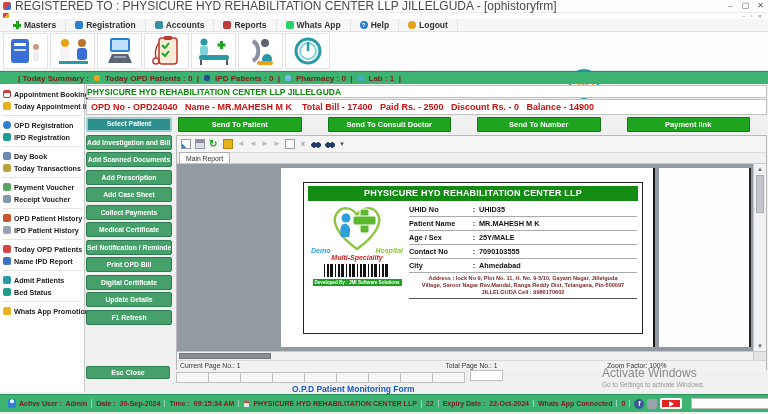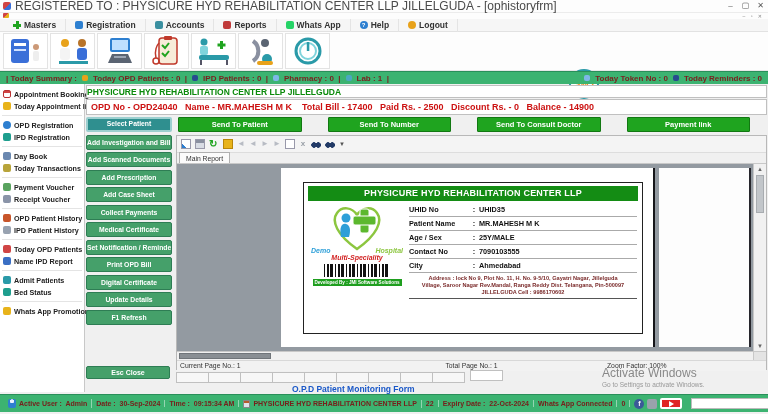--- a/index.html
+++ b/index.html
@@ -33,21 +33,21 @@
   .toolbar{position:absolute;left:0;top:32px;width:768px;height:39px;background:#fdfdfd;border-bottom:1px solid #e8e8e8;display:flex;align-items:center;padding-left:3px;}
   .tool-btn{width:45px;height:36px;border:1px solid #e3e3e3;background:#fff;margin-right:2px;display:flex;align-items:center;justify-content:center;cursor:pointer;}
   .brand{position:absolute;right:5px;top:33px;height:37px;display:flex;align-items:center;gap:6px;}
   .brand-logo{width:30px;height:30px;border:2px solid #2a9aa8;border-radius:50%;display:flex;align-items:center;justify-content:center;font-size:9px;font-weight:bold;font-style:italic;color:#f08b1d;background:#fff;}
   .brand-name{font-size:13px;font-weight:bold;letter-spacing:2px;line-height:14px;}
   .bn-sai{color:#f08b1d;}  .bn-web{color:#e2401b;}  .bn-info{color:#1b3f94;}
   .brand-tagline{font-size:6.5px;font-weight:bold;letter-spacing:1px;line-height:8px;}
   .tg-main{color:#1b3f94;}  .tg-acc{color:#f08b1d;}
 
   
-  .greenbar{position:absolute;left:0;top:71px;width:768px;height:13px;background:#3cb371;display:flex;align-items:center;color:#7a1f1f;font-size:8px;font-weight:bold;padding:0 6px;border-top:1px solid #2a8f5a;}
+  .greenbar{position:absolute;left:0;top:71px;width:768px;height:13px;background:#3cb371;display:flex;align-items:center;color:#7a1f1f;font-size:8px;font-weight:bold;padding:0 18px;border-top:1px solid #2a8f5a;}
   .gb-left{display:flex;align-items:center;gap:5px;white-space:pre;}
   .gb-right{margin-left:auto;display:flex;align-items:center;gap:5px;white-space:pre;}
   .gdot{width:6px;height:6px;border-radius:2px;display:inline-block;}
   .gd-opd{background:#e8a21a;} .gd-ipd{background:#274b8f;} .gd-ph{background:#7db7e8;} .gd-lab{background:#4aa8c0;} .gd-tok{background:#7db7e8;} .gd-rem{background:#274b8f;}
 
   
   .sidebar{position:absolute;left:0;top:84px;width:85px;height:308px;background:#fff;border-right:1px solid #c8c8c8;padding-top:4px;}
   .side-item{display:flex;align-items:center;gap:3px;height:12px;padding-left:3px;cursor:pointer;}
   .side-item .lbl{font-size:7.2px;font-weight:bold;color:#222;white-space:nowrap;}
   .side-sep{height:1px;background:#e4e4e4;margin:3px 2px;}
@@ -270,26 +270,20 @@
       <span>| Today Summary :</span>
       <span class="gdot gd-opd"></span>
       <span>Today OPD Patients : 0  |</span>
       <span class="gdot gd-ipd"></span>
       <span>IPD Patients : 0  |</span>
       <span class="gdot gd-ph"></span>
       <span>Pharmacy : 0  |</span>
       <span class="gdot gd-lab"></span>
       <span>Lab : 1  |</span>
     </span>
-    <span class="gb-right">
-      <span class="gdot gd-tok"></span>
-      <span>Today Token No : 0</span>
-      <span class="gdot gd-rem"></span>
-      <span>Today Reminders : 0</span>
-    </span>
   </div>
 
   <div class="sidebar">
     <div class="side-item">
         <span class="si si0"></span>
         <span class="lbl">Appointment Booking</span>
       </div>
     <div class="side-item">
         <span class="si si1"></span>
         <span class="lbl">Today Appointment list</span>
@@ -369,22 +363,22 @@
     <div class="pbtn">Set Notification / Reminders</div>
     <div class="pbtn">Print OPD Bill</div>
     <div class="pbtn">Digital Certificate</div>
     <div class="pbtn">Update Details</div>
     <div class="pbtn">F1 Refresh</div>
   </div>
   <div class="esc-btn">Esc Close</div>
 
   <div class="action-row">
     <div class="abtn">Send To Patient</div>
+    <div class="abtn">Send To Consult Doctor</div>
     <div class="abtn">Send To Number</div>
-    <div class="abtn">Send To Consult Doctor</div>
     <div class="abtn">Payment link</div>
   </div>
 
   <div class="report">
     <div class="rv-toolbar">
       <span class="rvi rvi-export"></span>
       <span class="rvi rvi-print"></span>
       <span class="rvi rvi-refresh">↻</span>
       <span class="rvi rvi-tree"></span>
       <span class="rvi-nav">◄</span>

